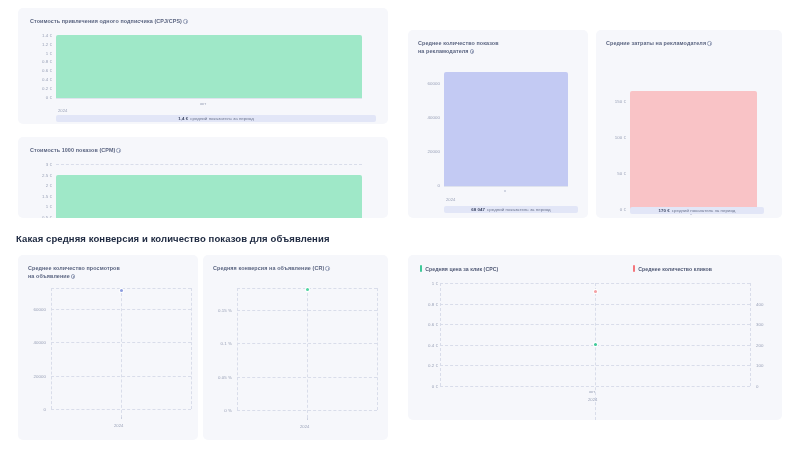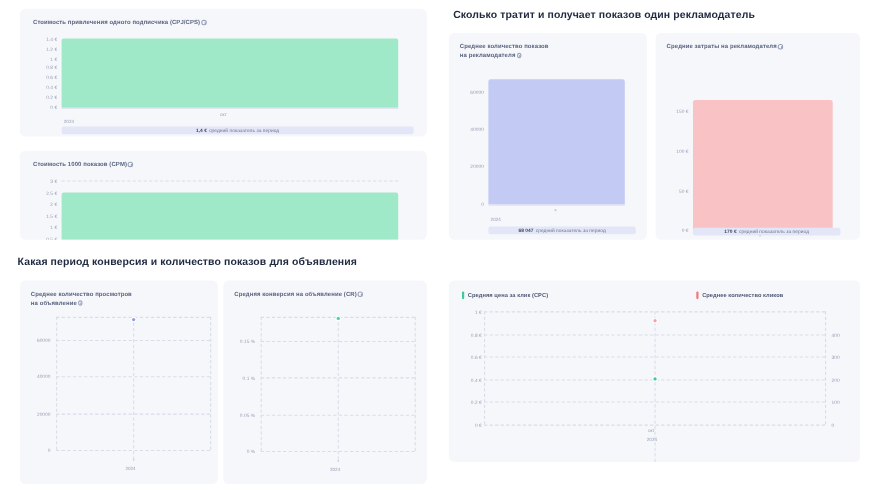--- a/index.html
+++ b/index.html
@@ -156,21 +156,20 @@
     <div class="axis-label" style="left:8px; top:35.5px; width:26px;">2.5 €</div>
     <div class="axis-label" style="left:8px; top:46px; width:26px;">2 €</div>
     <div class="axis-label" style="left:8px; top:56.5px; width:26px;">1.5 €</div>
     <div class="axis-label" style="left:8px; top:67px; width:26px;">1 €</div>
     <div class="axis-label" style="left:8px; top:77.5px; width:26px;">0.5 €</div>
 
     <div class="gridline" style="left:38px; top:27px; width:306px;"></div>
     <div class="area-fill area-green" style="left:38px; top:37.5px; width:306px; height:43.5px;"></div>
   </div>
 
-  <div class="section-title" style="position:absolute; left:412px; top:8px;">Сколько тратит и получает показов один рекламодатель</div>
 
   <div class="card" style="left:408px; top:30px; width:180px; height:188px; position:absolute;">
     <div class="card-title" style="position:absolute; left:10px; top:9px; width:160px;">
       <span>Среднее количество показов</span><br>
       <span>на рекламодателя</span><span class="info-icon"></span>
     </div>
 
     <div class="axis-label" style="left:2px; top:51px; width:30px;">60000</div>
     <div class="axis-label" style="left:2px; top:85px; width:30px;">40000</div>
     <div class="axis-label" style="left:2px; top:119px; width:30px;">20000</div>
@@ -201,21 +200,21 @@
     <div class="axis-line" style="left:34px; top:180px; width:127px;"></div>
     <div class="dot dot-mini" style="left:94px; top:183px;"></div>
 
   </div>
 
   <div class="summary-bar" style="left:630px; top:207px; width:134px; height:7px;">
     <b>170 €</b>
       <span>средний показатель за период</span>
   </div>
 
-  <div class="section-title" style="position:absolute; left:16px; top:233px;">Какая период конверсия и количество показов для объявления</div>
+  <div class="section-title" style="position:absolute; left:16px; top:233px;">Какая средняя конверсия и количество показов для объявления</div>
 
   <div class="card" style="left:18px; top:255px; width:180px; height:185px; position:absolute;">
     <div class="card-title" style="position:absolute; left:10px; top:9px; width:162px;">
       <span>Среднее количество просмотров</span><br>
       <span>на объявление</span><span class="info-icon"></span>
     </div>
 
     <div class="axis-label" style="left:-2px; top:52px; width:30px;">60000</div>
     <div class="axis-label" style="left:-2px; top:85px; width:30px;">40000</div>
     <div class="axis-label" style="left:-2px; top:119px; width:30px;">20000</div>

